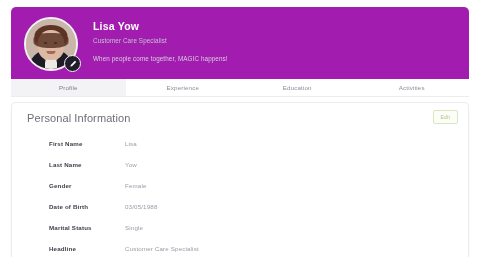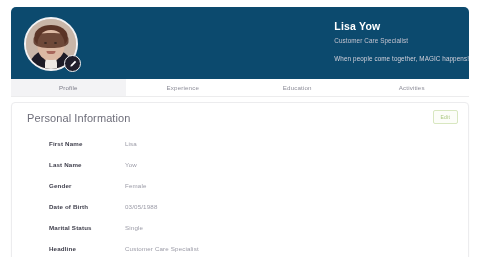--- a/index.html
+++ b/index.html
@@ -20,29 +20,28 @@
     width: 480px;
     height: 257px;
     background: #ffffff;
     box-sizing: border-box;
     padding: 7px 11px 0 11px;
   }
 
   
   .profile-card {
     position: relative;
-    background: #0c4a6e;
+    background: #a21caf;
     border-radius: 5px 5px 0 0;
     height: 72px;
     box-sizing: border-box;
     padding: 9px 0 0 0;
     display: flex;
     align-items: flex-start;
     overflow: visible;
-    justify-content: space-between;
   }
 
   .avatar-wrap {
     position: relative;
     width: 56px;
     min-width: 56px;
     height: 56px;
     margin-left: 13px;
     margin-top: 1px;
   }

